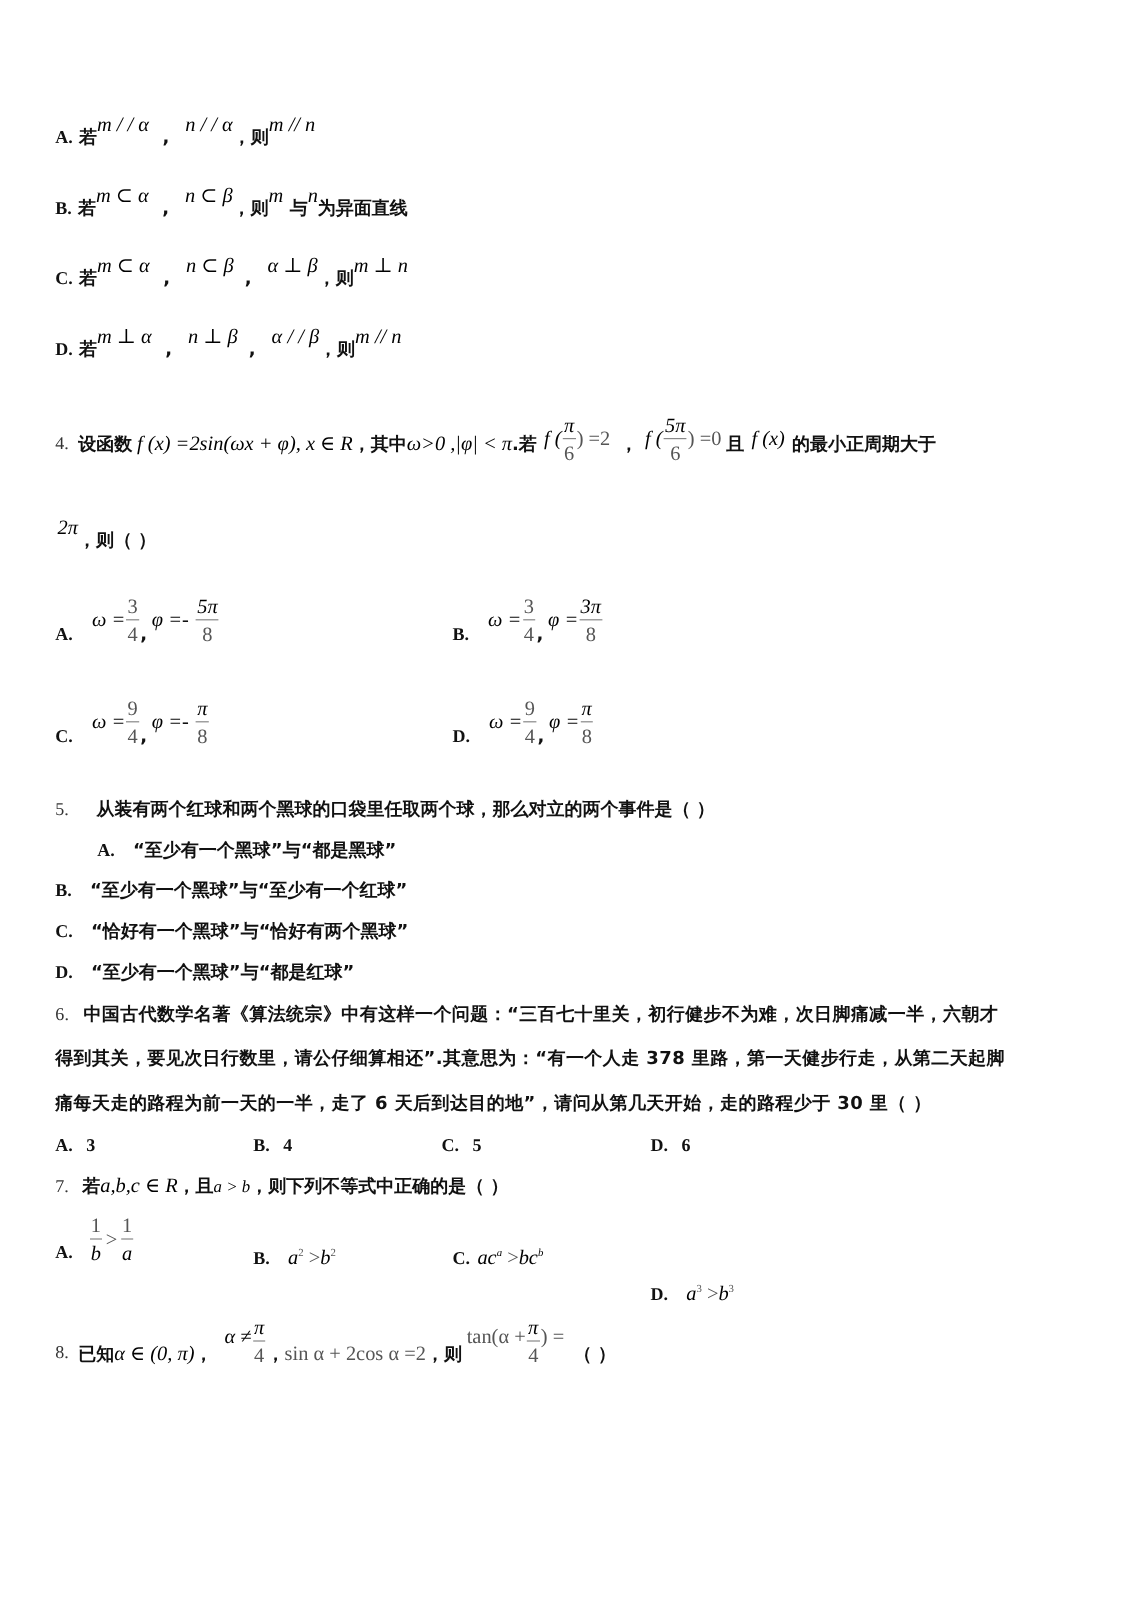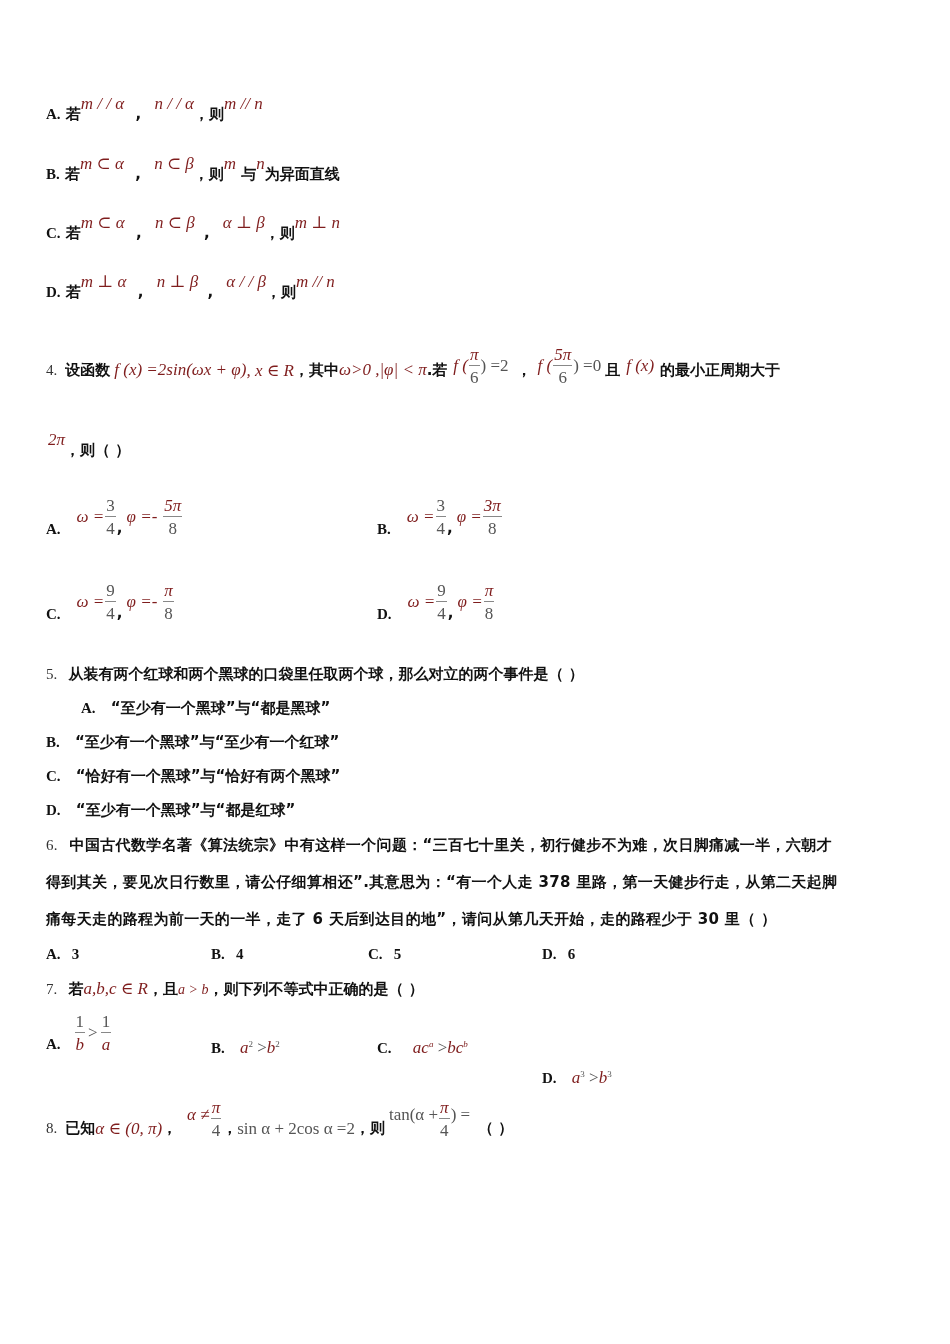--- a/index.html
+++ b/index.html
@@ -4,21 +4,21 @@
 <style>
   html, body { margin: 0; padding: 0; background: #ffffff; }
   body {
     width: 950px; height: 1344px; position: relative; overflow: hidden;
     font-family: "Liberation Serif", "DejaVu Serif", serif;
     color: #111;
     font-size: 15px;
   }
   .abs { position: absolute; white-space: nowrap; }
   .cn { font-family: "DejaVu Sans", "Liberation Sans", sans-serif; font-weight: bold; font-size: 15px; }
-  .m { font-family: "Liberation Serif", "DejaVu Serif", serif; font-style: italic; color: #7f1d1d; font-size: 17px; font-weight: normal; }
+  .m { font-family: "Liberation Serif", "DejaVu Serif", serif; font-style: italic; color: #000000; font-size: 17px; font-weight: normal; }
   .mu { font-family: "Liberation Serif", "DejaVu Serif", serif; color: #555; font-size: 17px; font-weight: normal; }
   .sup { position: relative; top: -10px; }
   .num { font-family: "Liberation Serif", serif; font-weight: normal; color: #333; }
   .frac { display: inline-flex; flex-direction: column; align-items: center; vertical-align: middle; line-height: 1; margin: 0 1px; }
   .frac .t { border-bottom: 1px solid #888; padding: 0 1px 2px 1px; }
   .frac .bt { padding-top: 3px; }
   .opt-label { font-weight: bold; font-family: "Liberation Serif", serif; }
   .line6 { font-family: "DejaVu Sans", sans-serif; font-weight: bold; font-size: 15px; }
 </style>
 </head>
@@ -139,21 +139,21 @@
     <span style="margin-top:22px">,</span>
   <span class="m" style="margin-left:4px">φ =</span>
   <span class="frac mu">
       <span class="t m">π</span>
       <span class="bt">8</span>
     </span>
 </div>
 
 <div class="abs cn" style="left:46px; top:665px;">
   <span class="num">5.</span>
-  <span style="margin-left:6px">从装有两个红球和两个黑球的口袋里任取两个球，那么对立的两个事件是（    ）</span>
+  <span style="margin-left:18px">从装有两个红球和两个黑球的口袋里任取两个球，那么对立的两个事件是（    ）</span>
 </div>
 <div class="abs cn" style="left:46px; top:699px;margin-left:35px;">
   <span class="opt-label">A.</span>
   <span style="margin-left:10px">“至少有一个黑球”与“都是黑球”</span>
 </div>
 <div class="abs cn" style="left:46px; top:733px;">
   <span class="opt-label">B.</span>
   <span style="margin-left:10px">“至少有一个黑球”与“至少有一个红球”</span>
 </div>
 <div class="abs cn" style="left:46px; top:767px;">
@@ -208,21 +208,21 @@
       <span class="t">1</span>
       <span class="bt m">a</span>
     </span>
 </div>
 <div class="abs cn" style="left:211px; top:1038px;">
   <span class="opt-label">B.</span>
   <span class="m" style="margin-left:10px">a</span><sup class="mu" style="font-size:9px">2</sup><span class="mu"> &gt;</span><span class="m">b</span><sup class="mu" style="font-size:9px">2</sup>
 </div>
 <div class="abs cn" style="left:377px; top:1038px;">
   <span class="opt-label">C.</span>
-  <span class="m" style="margin-left:16px">ac</span><sup class="m" style="font-size:9px">a</sup><span class="mu"> &gt;</span><span class="m">bc</span><sup class="m" style="font-size:9px">b</sup>
+  <span class="m" style="margin-left:1px">ac</span><sup class="m" style="font-size:9px">a</sup><span class="mu"> &gt;</span><span class="m">bc</span><sup class="m" style="font-size:9px">b</sup>
 </div>
 <div class="abs cn" style="left:542px; top:1068px;">
   <span class="opt-label">D.</span>
   <span class="m" style="margin-left:10px">a</span><sup class="mu" style="font-size:9px">3</sup><span class="mu"> &gt;</span><span class="m">b</span><sup class="mu" style="font-size:9px">3</sup>
 </div>
 
 <div class="abs cn" style="left:46px; top:1098px; display:flex; align-items:center;">
   <span class="num" style="margin-top:20px;">8.</span>
   <span style="margin-left:8px; margin-top:20px;">已知</span>
   <span class="m" style="margin-top:20px;">α ∈ (0, π)</span>

